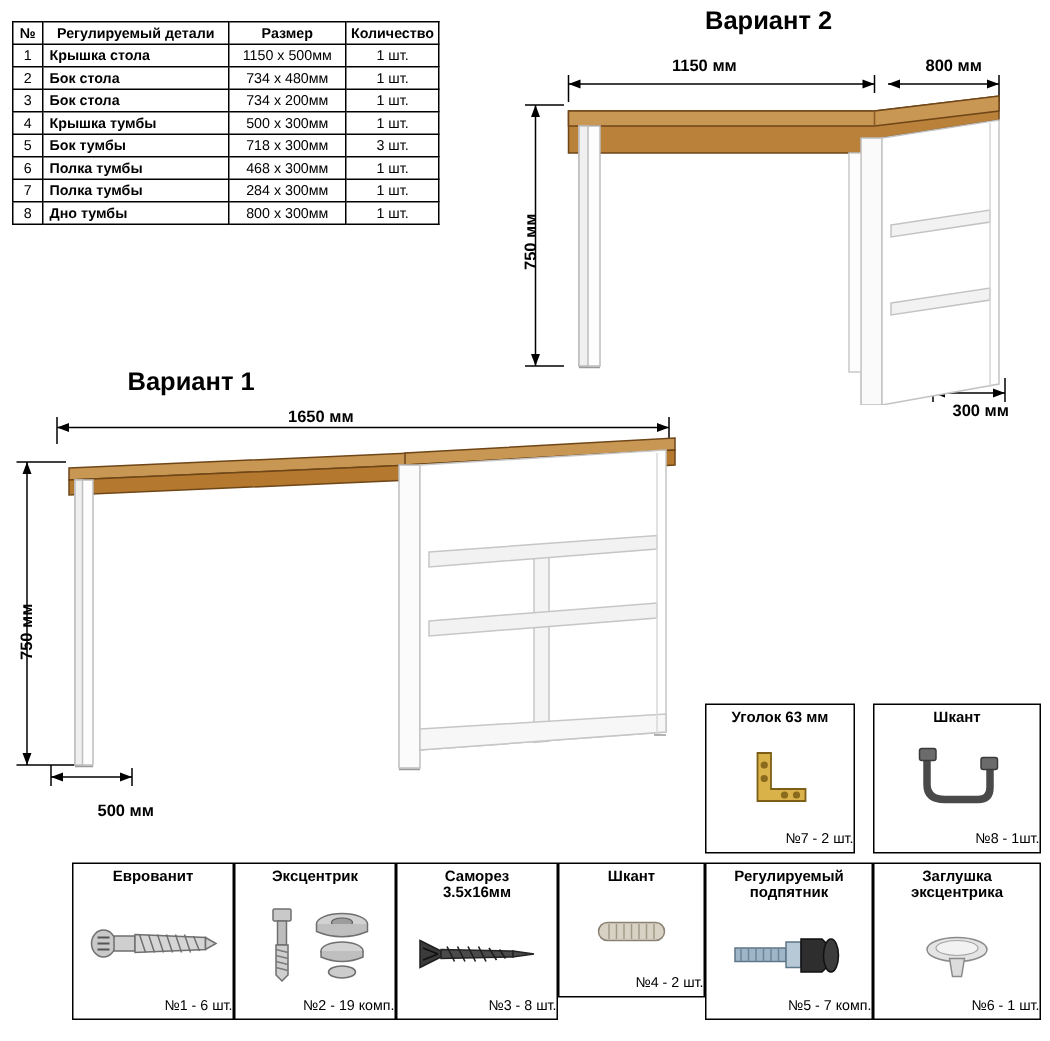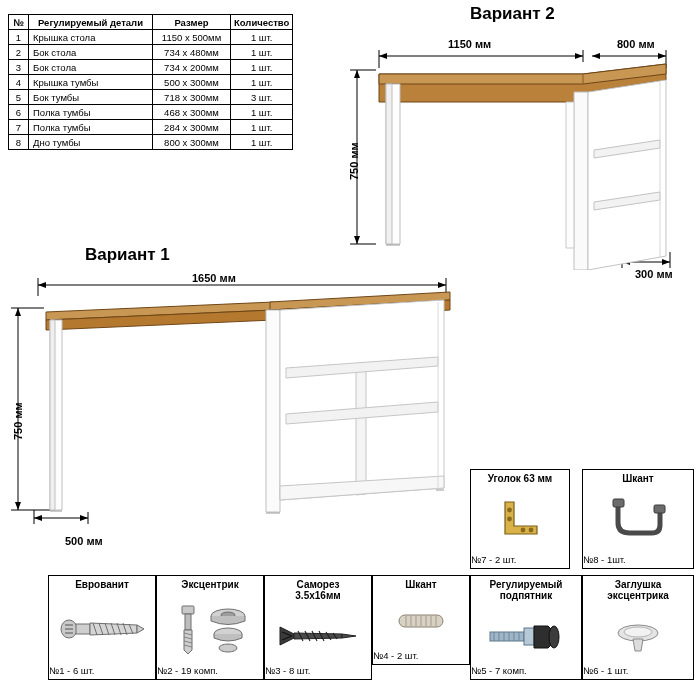--- a/index.html
+++ b/index.html
@@ -7,37 +7,37 @@
     width:700px;height:694px;background:#ffffff;position:relative;
     font-family:"Liberation Sans",sans-serif;color:#000;overflow:hidden;
   }
   .abs{position:absolute;}
 
   
   #parts-table{position:absolute;left:8px;top:14px;border-collapse:collapse;font-size:9.5px;}
   #parts-table th,#parts-table td{border:1px solid #000;padding:1px 3px;height:15px;box-sizing:border-box;}
   #parts-table th{font-weight:bold;text-align:center;}
   #parts-table td.num{text-align:center;width:20px;}
-  #parts-table td.name{width:124px;text-align:left;padding-left:4px;}
+  #parts-table td.name{width:124px;text-align:left;padding-left:4px;font-weight:bold;}
   #parts-table td.size{width:78px;text-align:center;}
   #parts-table td.qty{width:62px;text-align:center;}
 
   
   .variant-title{font-size:17px;font-weight:bold;}
   #variant2-title{left:470px;top:4px;}
   #variant1-title{left:85px;top:245px;}
 
   
   .dim{font-size:11px;font-weight:bold;}
   .dim.vert{transform:rotate(-90deg);transform-origin:left top;white-space:nowrap;}
 
   
   .hw-box{border:1px solid #000;box-sizing:border-box;position:absolute;}
   .hw-title{font-size:10px;font-weight:bold;text-align:center;padding-top:3px;line-height:11px;}
-  .hw-cap{font-size:9.5px;text-align:left;position:absolute;bottom:3px;width:100%;}
+  .hw-cap{font-size:9.5px;text-align:right;position:absolute;bottom:3px;width:100%;}
   .hw-art{position:absolute;left:0;right:0;top:20px;bottom:18px;display:flex;align-items:center;justify-content:center;}
 
   svg{display:block;}
 </style>
 </head>
 <body>
 
 <table id="parts-table">
   <thead>
     <tr>

